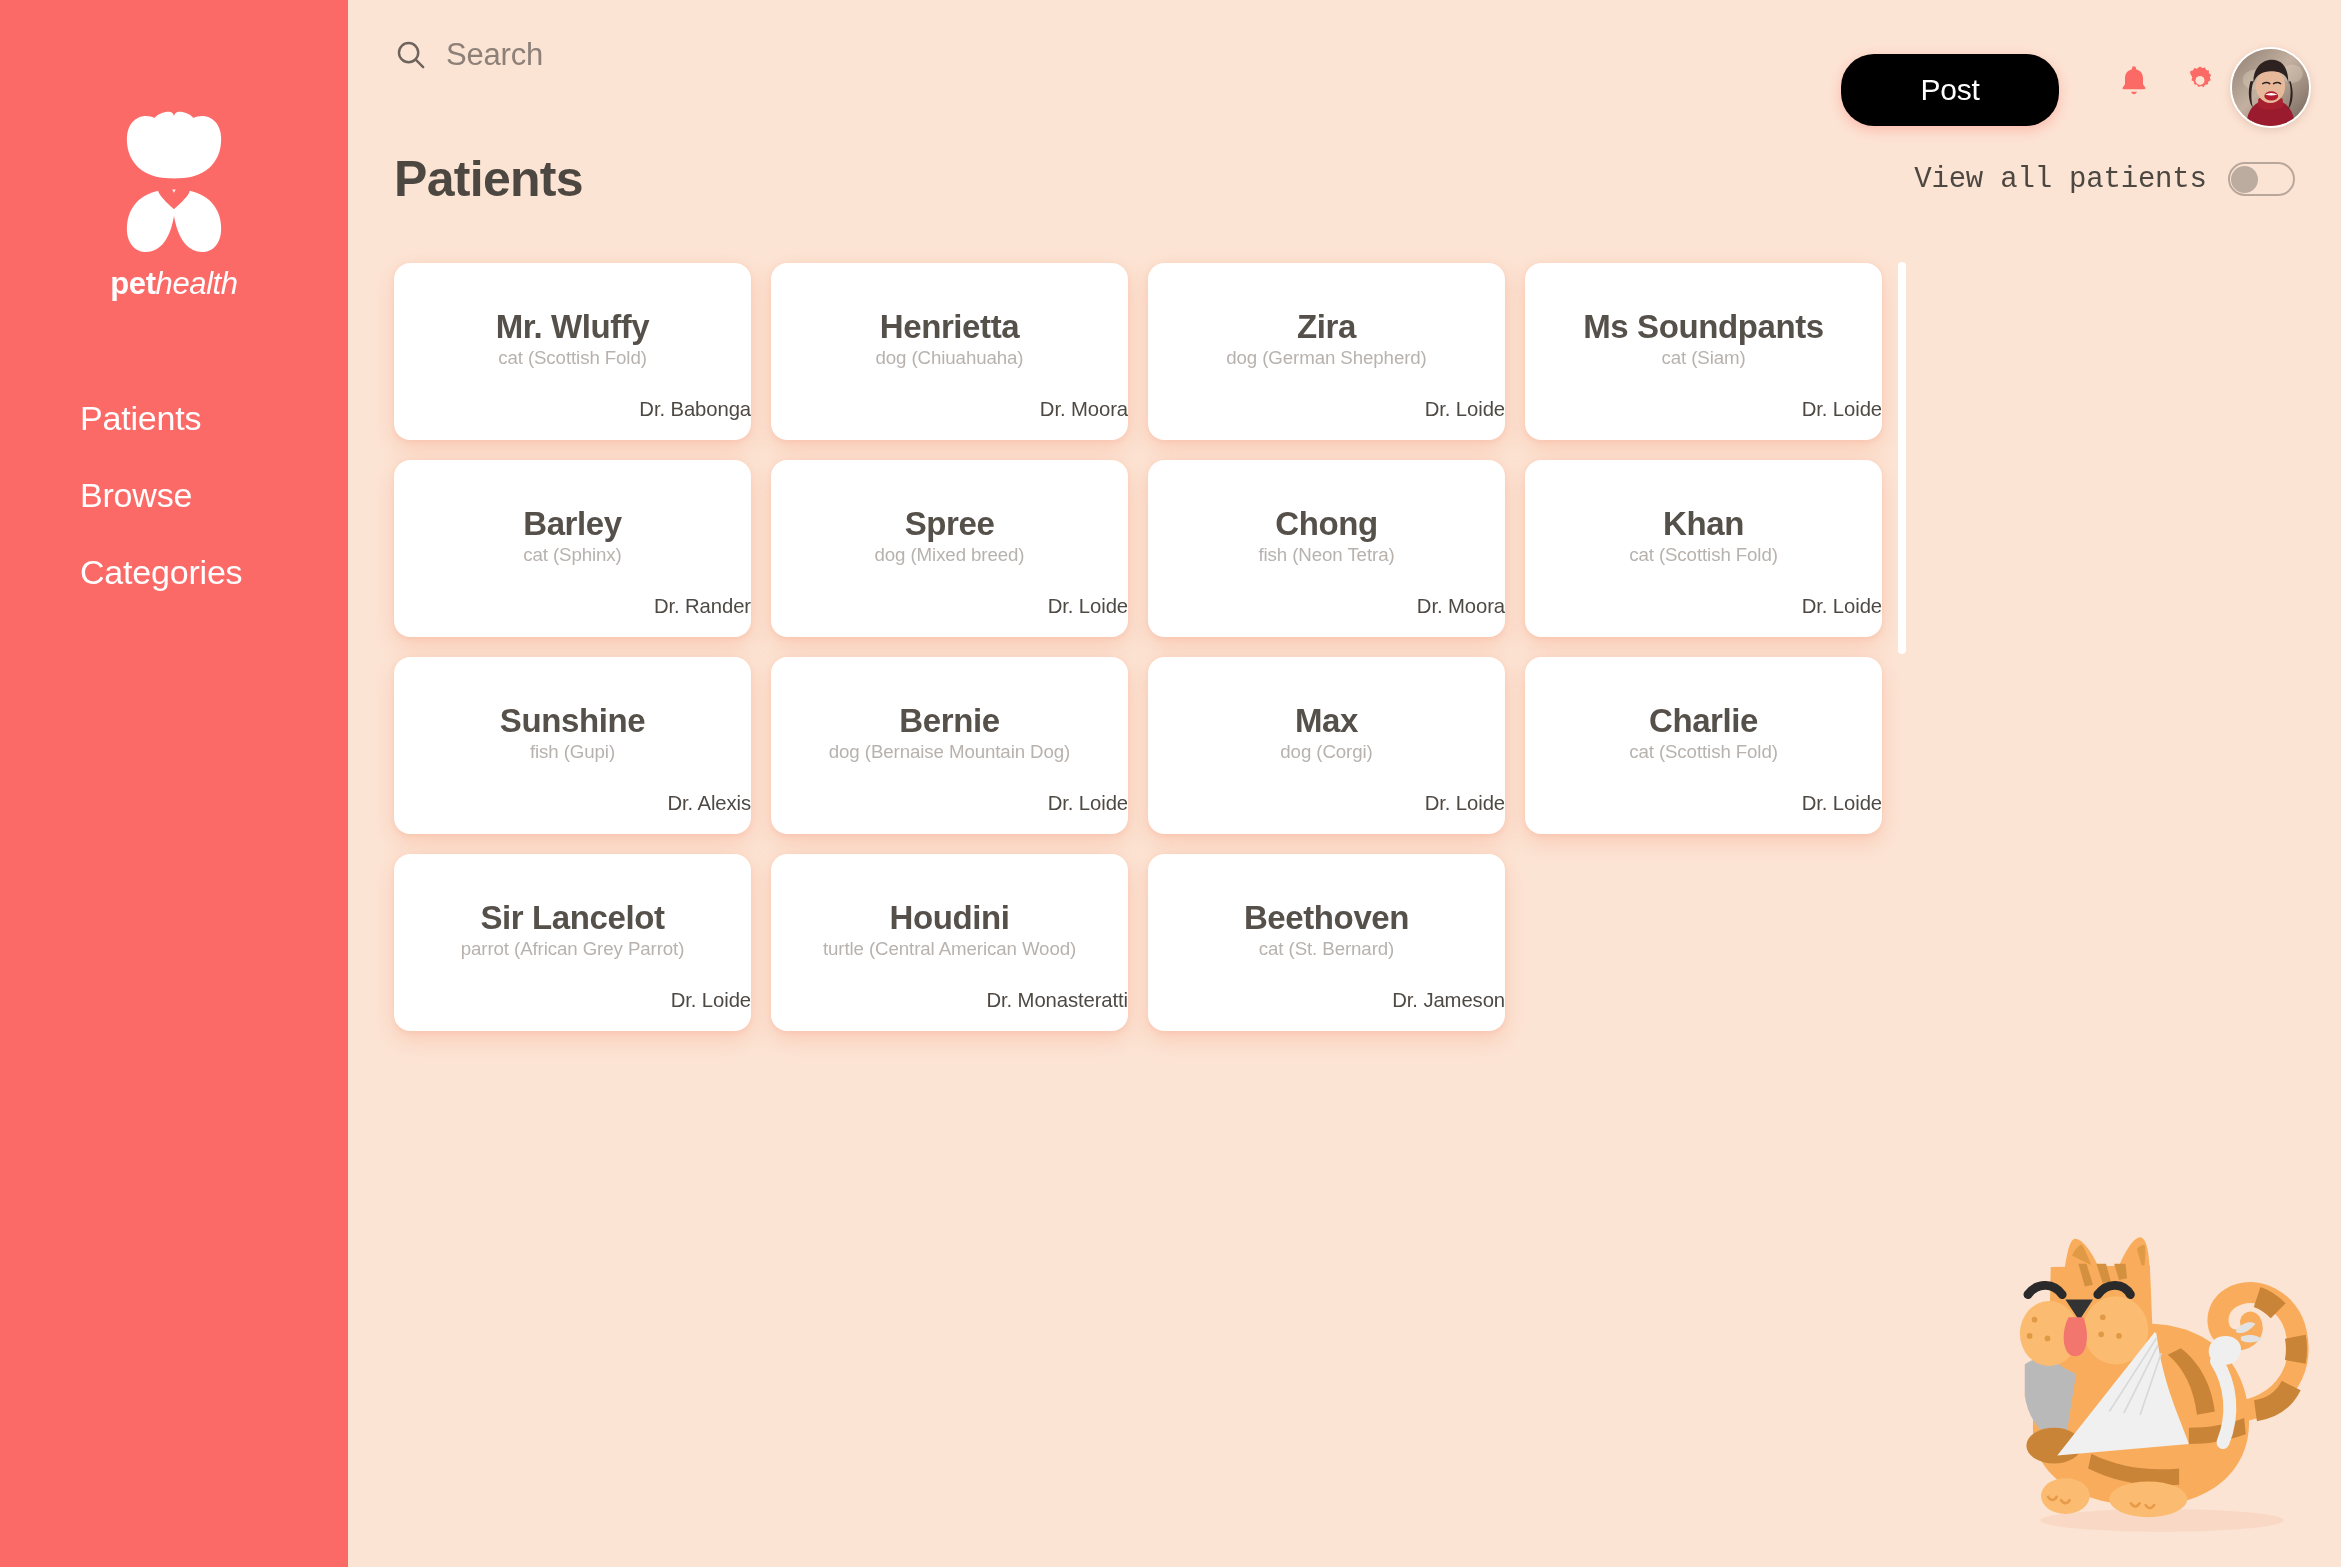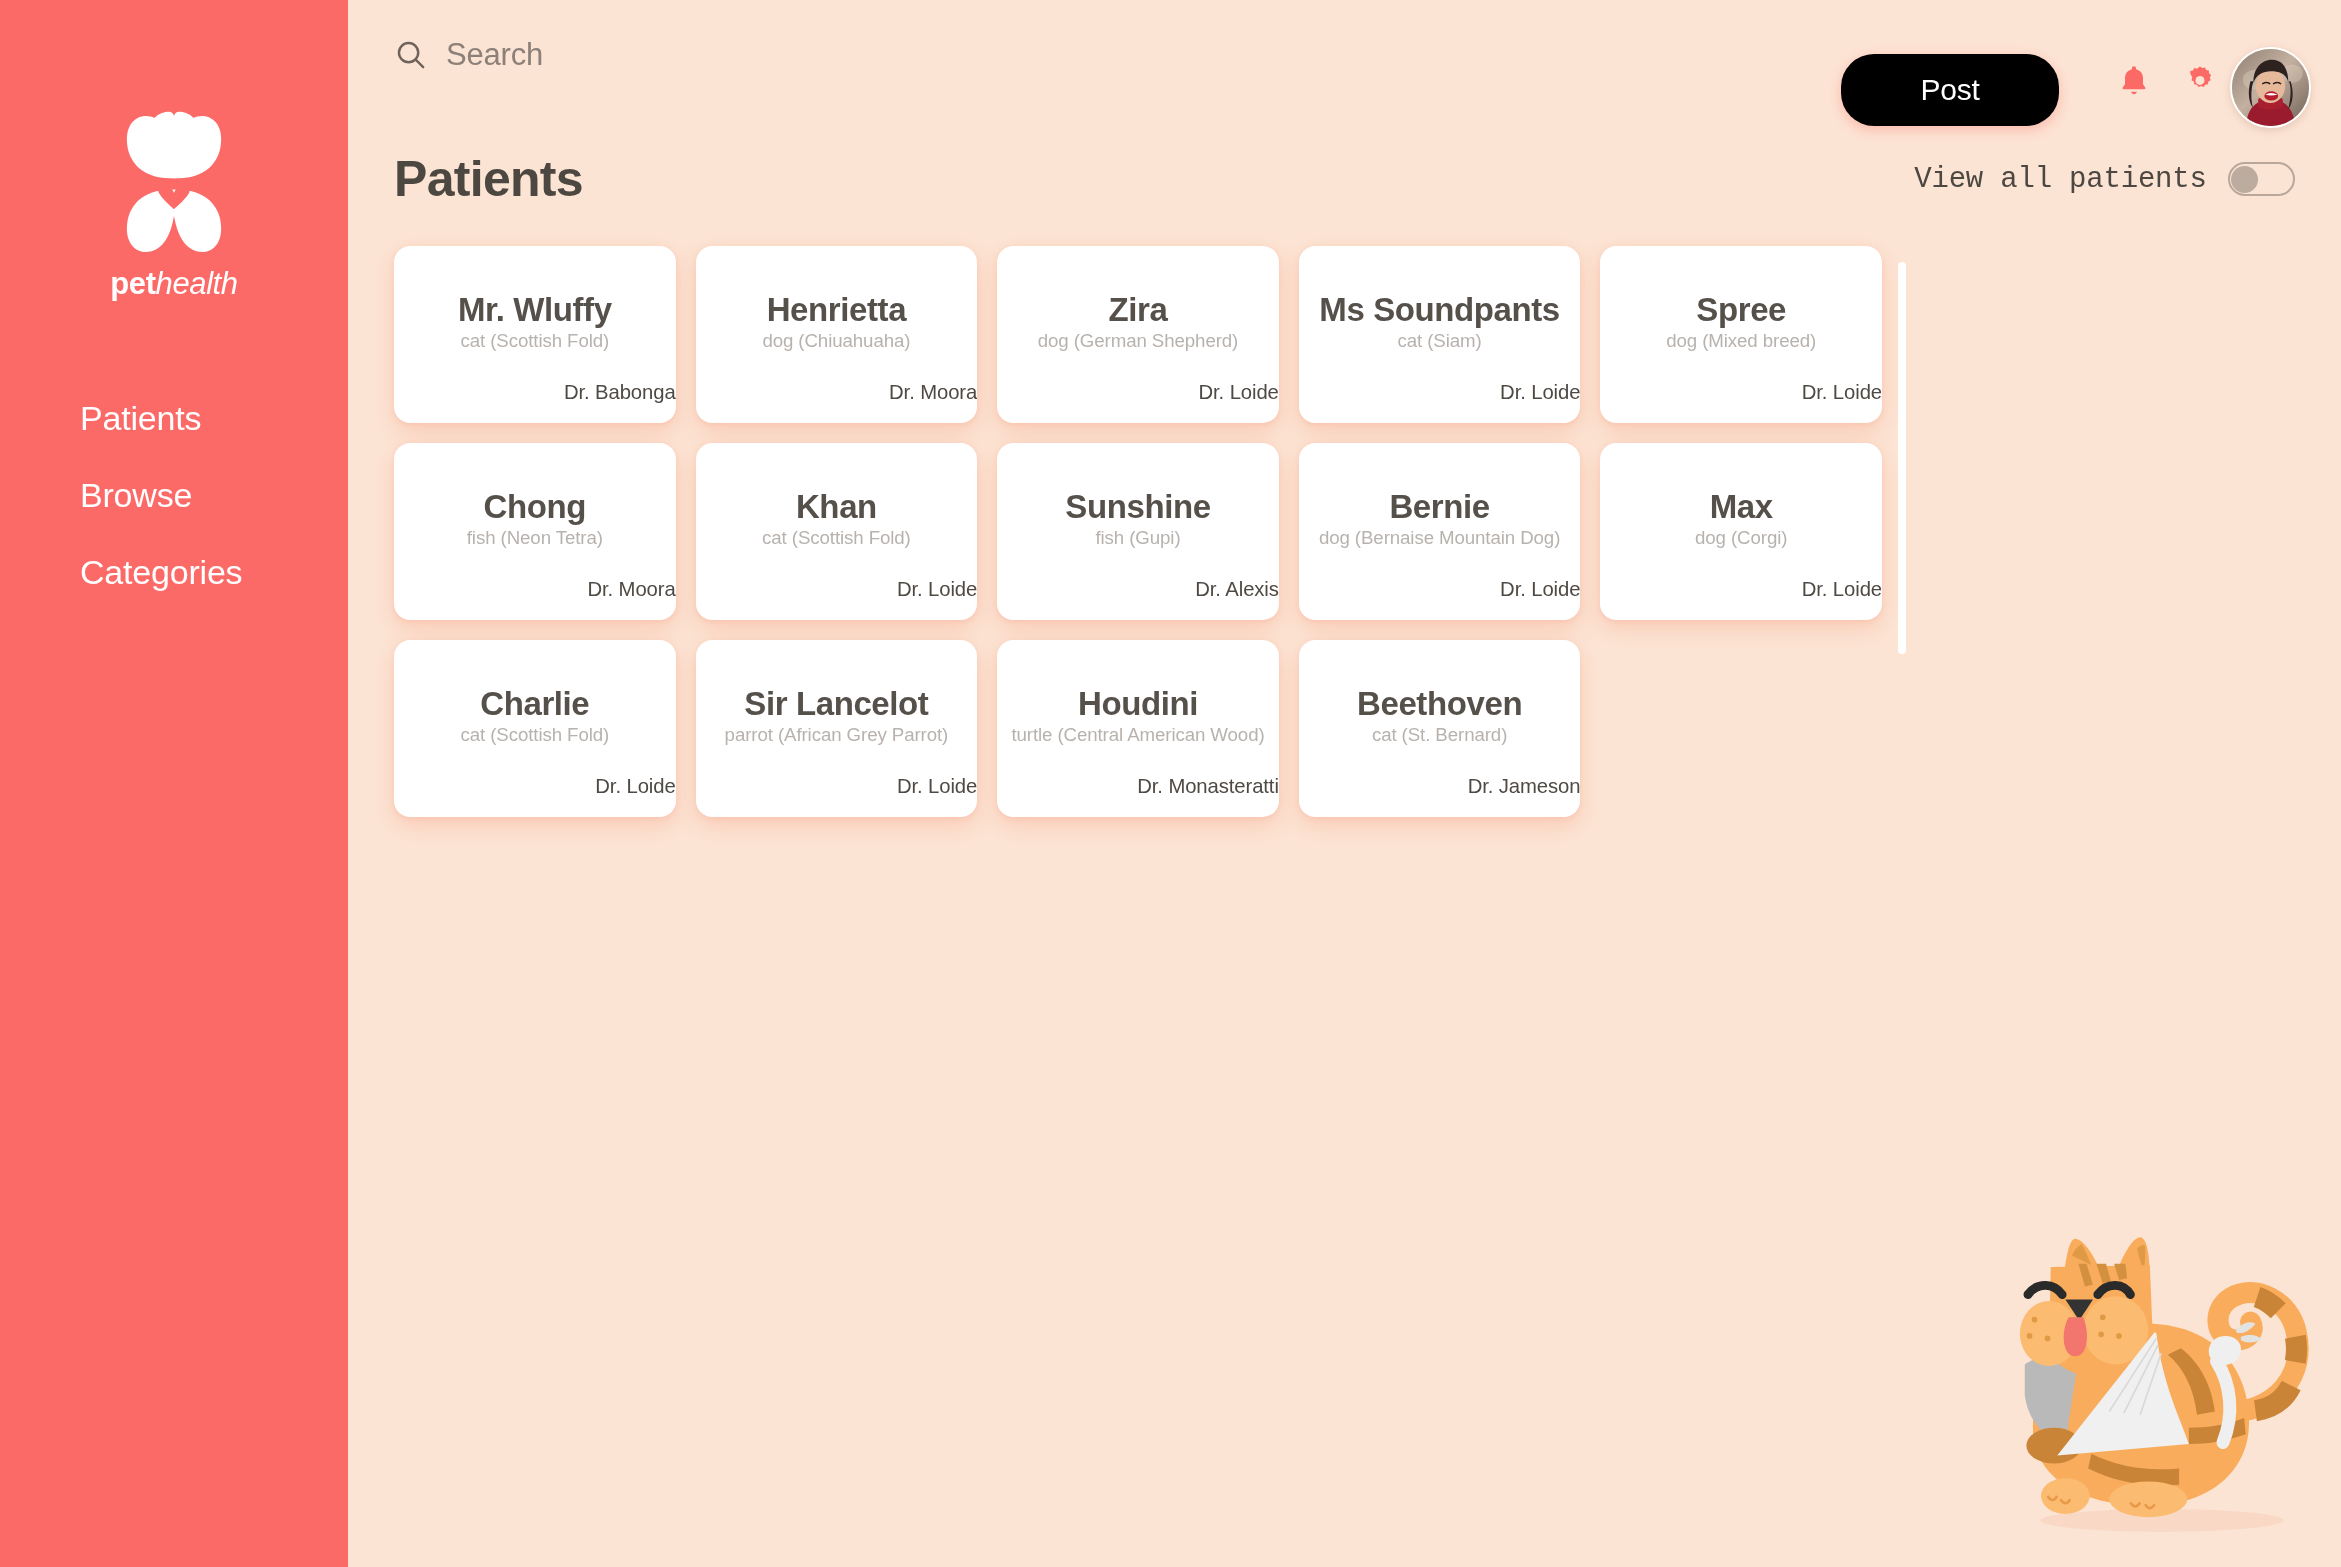--- a/index.html
+++ b/index.html
@@ -155,24 +155,24 @@
     left: 1.6px; top: 1.6px;
     width: 27px; height: 27px;
     border-radius: 50%;
     background: #bcab9f;
     transition: left .15s;
   }
 
   
   .grid {
     position: absolute;
-    left: 46px; top: 246px;
+    left: 46px; top: 263px;
     width: 1488px;
     display: grid;
-    grid-template-columns: repeat(5, 1fr);
+    grid-template-columns: repeat(4, 1fr);
     column-gap: 65px;
     row-gap: 27px;
     gap: 20px;
   }
   .card {
     background: #ffffff;
     border-radius: 16.3px;
     height: 177px;
     box-shadow: 0 8.1px 21px rgba(244,150,116,0.30), 0 1.6px 4.9px rgba(244,150,116,0.18);
     display: flex;
@@ -342,20 +342,25 @@
           <div class="card-name">Zira</div>
           <div class="card-breed">dog (German Shepherd)</div>
           <div class="card-doctor">Dr. Loide</div>
         </div>
         <div class="card">
           <div class="card-name">Ms Soundpants</div>
           <div class="card-breed">cat (Siam)</div>
           <div class="card-doctor">Dr. Loide</div>
         </div>
         <div class="card">
+          <div class="card-name">Barley</div>
+          <div class="card-breed">cat (Sphinx)</div>
+          <div class="card-doctor">Dr. Rander</div>
+        </div>
+        <div class="card">
           <div class="card-name">Spree</div>
           <div class="card-breed">dog (Mixed breed)</div>
           <div class="card-doctor">Dr. Loide</div>
         </div>
         <div class="card">
           <div class="card-name">Chong</div>
           <div class="card-breed">fish (Neon Tetra)</div>
           <div class="card-doctor">Dr. Moora</div>
         </div>
         <div class="card">

